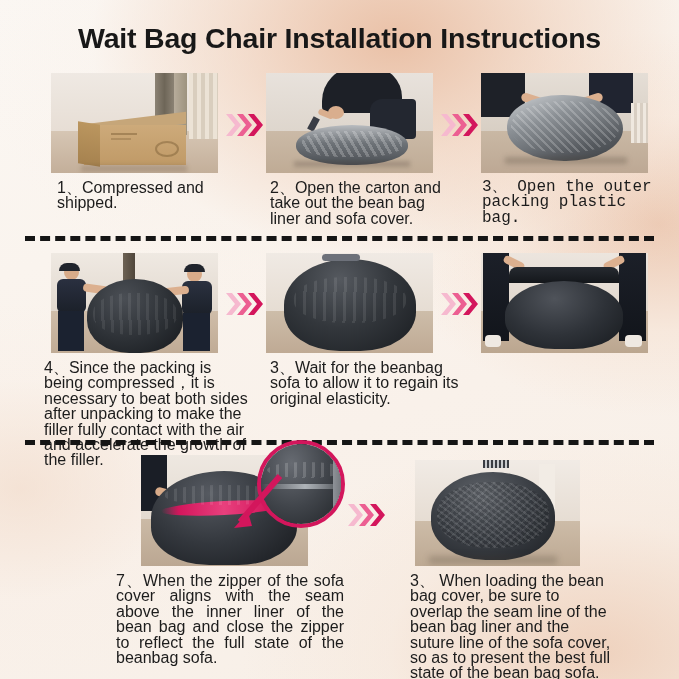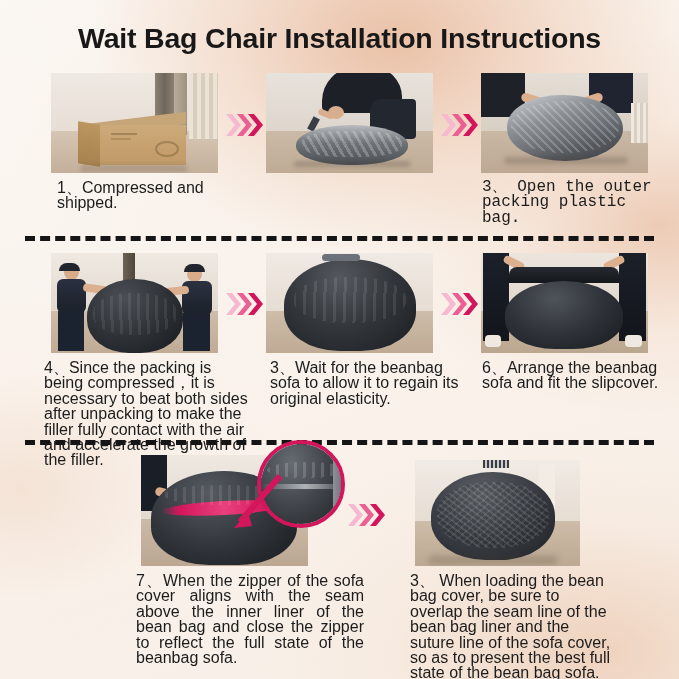--- a/index.html
+++ b/index.html
@@ -102,20 +102,21 @@
     <div class="rect" style="left:56px;top:-6px;width:80px;height:46px;background:#1d2027;border-radius:34px 30px 6px 6px;"></div>
     <div class="rect" style="left:104px;top:26px;width:46px;height:40px;background:#232730;border-radius:12px 4px 4px 10px;"></div>
     <div class="blob" style="left:62px;top:33px;width:16px;height:13px;background:#d9ae8e;"></div>
     <div class="rect" style="left:52px;top:38px;width:16px;height:6px;background:#d9ae8e;border-radius:4px;transform:rotate(22deg);"></div>
     <div class="rect" style="left:44px;top:44px;width:7px;height:14px;background:#3a3d45;transform:rotate(28deg);"></div>
 
     <div class="blob" style="left:30px;top:52px;width:112px;height:40px;background:linear-gradient(180deg,#b9bcc0 0%,#6e7378 45%,#4c5055 100%);border-radius:50% 50% 46% 46%;"></div>
     <div class="rect" style="left:36px;top:58px;width:100px;height:26px;background:repeating-linear-gradient(60deg,rgba(255,255,255,.22) 0 3px,rgba(255,255,255,0) 3px 7px);border-radius:40%;"></div>
     <div class="rect" style="left:28px;top:88px;width:116px;height:6px;background:rgba(70,60,50,.25);filter:blur(2px);"></div>
   </div>
+  <div class="cap" style="left:270px;top:180px;width:185px;">2、Open the carton and take out  the bean bag liner and sofa cover.</div>
 
   <div class="arrow" style="left:441px;top:112px;">
     <svg width="40" height="26" viewBox="0 0 40 26">
       <path d="M0 2 L9 13 L0 24 L6 24 L15 13 L6 2 Z" fill="#f6b9cf"></path>
       <path d="M11 2 L20 13 L11 24 L17 24 L26 13 L17 2 Z" fill="#ec5f92"></path>
       <path d="M22 2 L31 13 L22 24 L28 24 L37 13 L28 2 Z" fill="#d3165c"></path>
     </svg>
   </div>
 
   <div class="photo" style="left:481px;top:73px;width:167px;height:100px;">
@@ -188,21 +189,20 @@
     <div class="floor" style="background:linear-gradient(180deg,#cbb9a4 0%,#bba68f 100%);"></div>
     <div class="rect" style="left:2px;top:-4px;width:26px;height:92px;background:linear-gradient(180deg,#1c2029,#12151b);"></div>
     <div class="rect" style="left:138px;top:-4px;width:27px;height:92px;background:linear-gradient(180deg,#1c2029,#12151b);"></div>
     <div class="rect" style="left:22px;top:6px;width:22px;height:8px;background:#dcb08f;border-radius:5px;transform:rotate(26deg);"></div>
     <div class="rect" style="left:122px;top:6px;width:22px;height:8px;background:#dcb08f;border-radius:5px;transform:rotate(-26deg);"></div>
     <div class="rect" style="left:28px;top:14px;width:110px;height:16px;background:linear-gradient(180deg,#262a30,#14171b);border-radius:8px 8px 0 0;"></div>
     <div class="blob" style="left:24px;top:28px;width:118px;height:68px;background:radial-gradient(ellipse at 42% 26%,#4f535a 0%,#2e3238 52%,#171a1e 100%);border-radius:50% 50% 42% 42%;"></div>
     <div class="rect" style="left:4px;top:82px;width:16px;height:12px;background:#efe9e2;border-radius:4px;"></div>
     <div class="rect" style="left:144px;top:82px;width:17px;height:12px;background:#efe9e2;border-radius:4px;"></div>
   </div>
-  <div class="cap" style="left:482px;top:360px;width:190px;">6、Arrange the beanbag sofa and fit the slipcover.</div>
 
   <div class="divider d2"></div>
 
   <div class="photo" style="left:141px;top:455px;width:167px;height:111px;">
     <div class="sky" style="background:linear-gradient(180deg,#eee8e1 0%,#e3dad0 100%);"></div>
     <div class="floor" style="background:linear-gradient(180deg,#cbbaa6 0%,#bba792 100%);"></div>
     <div class="rect" style="left:0;top:-4px;width:26px;height:60px;background:#1a1e26;"></div>
     <div class="rect" style="left:14px;top:34px;width:22px;height:9px;background:#d8ab89;border-radius:5px;transform:rotate(16deg);"></div>
     <div class="rect" style="left:78px;top:30px;width:24px;height:9px;background:#d8ab89;border-radius:5px;transform:rotate(-12deg);"></div>
     <div class="blob" style="left:10px;top:16px;width:146px;height:94px;background:radial-gradient(ellipse at 40% 24%,#565a61 0%,#33373d 50%,#17191d 100%);border-radius:50% 50% 40% 40%;"></div>
@@ -214,21 +214,21 @@
     <div style="position:absolute;inset:0;background:radial-gradient(ellipse at 38% 24%,#676b72 0%,#40444a 52%,#212428 100%);"></div>
     <div style="position:absolute;left:6px;top:18px;width:78px;height:16px;border-radius:50%;background:repeating-linear-gradient(92deg,rgba(255,255,255,.16) 0 3px,rgba(0,0,0,0) 3px 9px);"></div>
     <div style="position:absolute;left:0;top:40px;width:88px;height:5px;background:linear-gradient(90deg,rgba(180,185,190,0),#aeb3b8,rgba(180,185,190,0));"></div>
     <div style="position:absolute;left:72px;top:6px;width:16px;height:80px;background:linear-gradient(90deg,#8e9298,#5d6166);"></div>
   </div>
   <svg class="calloutarrow" width="72" height="72" viewBox="0 0 72 72" style="left:218px;top:468px;">
     <path d="M62 8 L22 54" stroke="#d3165c" stroke-width="6" fill="none"></path>
     <path d="M16 60 L30 44 L34 58 Z" fill="#d3165c"></path>
   </svg>
 
-  <div class="cap just" style="left:136px;top:573px;width:228px;">7、When the zipper of the sofa cover aligns with the seam above the inner liner of the bean bag and close the zipper to reflect the full state of the beanbag sofa.</div>
+  <div class="cap just" style="left:116px;top:573px;width:228px;">7、When the zipper of the sofa cover aligns with the seam above the inner liner of the bean bag and close the zipper to reflect the full state of the beanbag sofa.</div>
 
   <div class="arrow" style="left:348px;top:502px;">
     <svg width="40" height="26" viewBox="0 0 40 26">
       <path d="M0 2 L9 13 L0 24 L6 24 L15 13 L6 2 Z" fill="#f6b9cf"></path>
       <path d="M11 2 L20 13 L11 24 L17 24 L26 13 L17 2 Z" fill="#ec5f92"></path>
       <path d="M22 2 L31 13 L22 24 L28 24 L37 13 L28 2 Z" fill="#d3165c"></path>
     </svg>
   </div>
 
   <div class="photo" style="left:415px;top:460px;width:165px;height:106px;">

